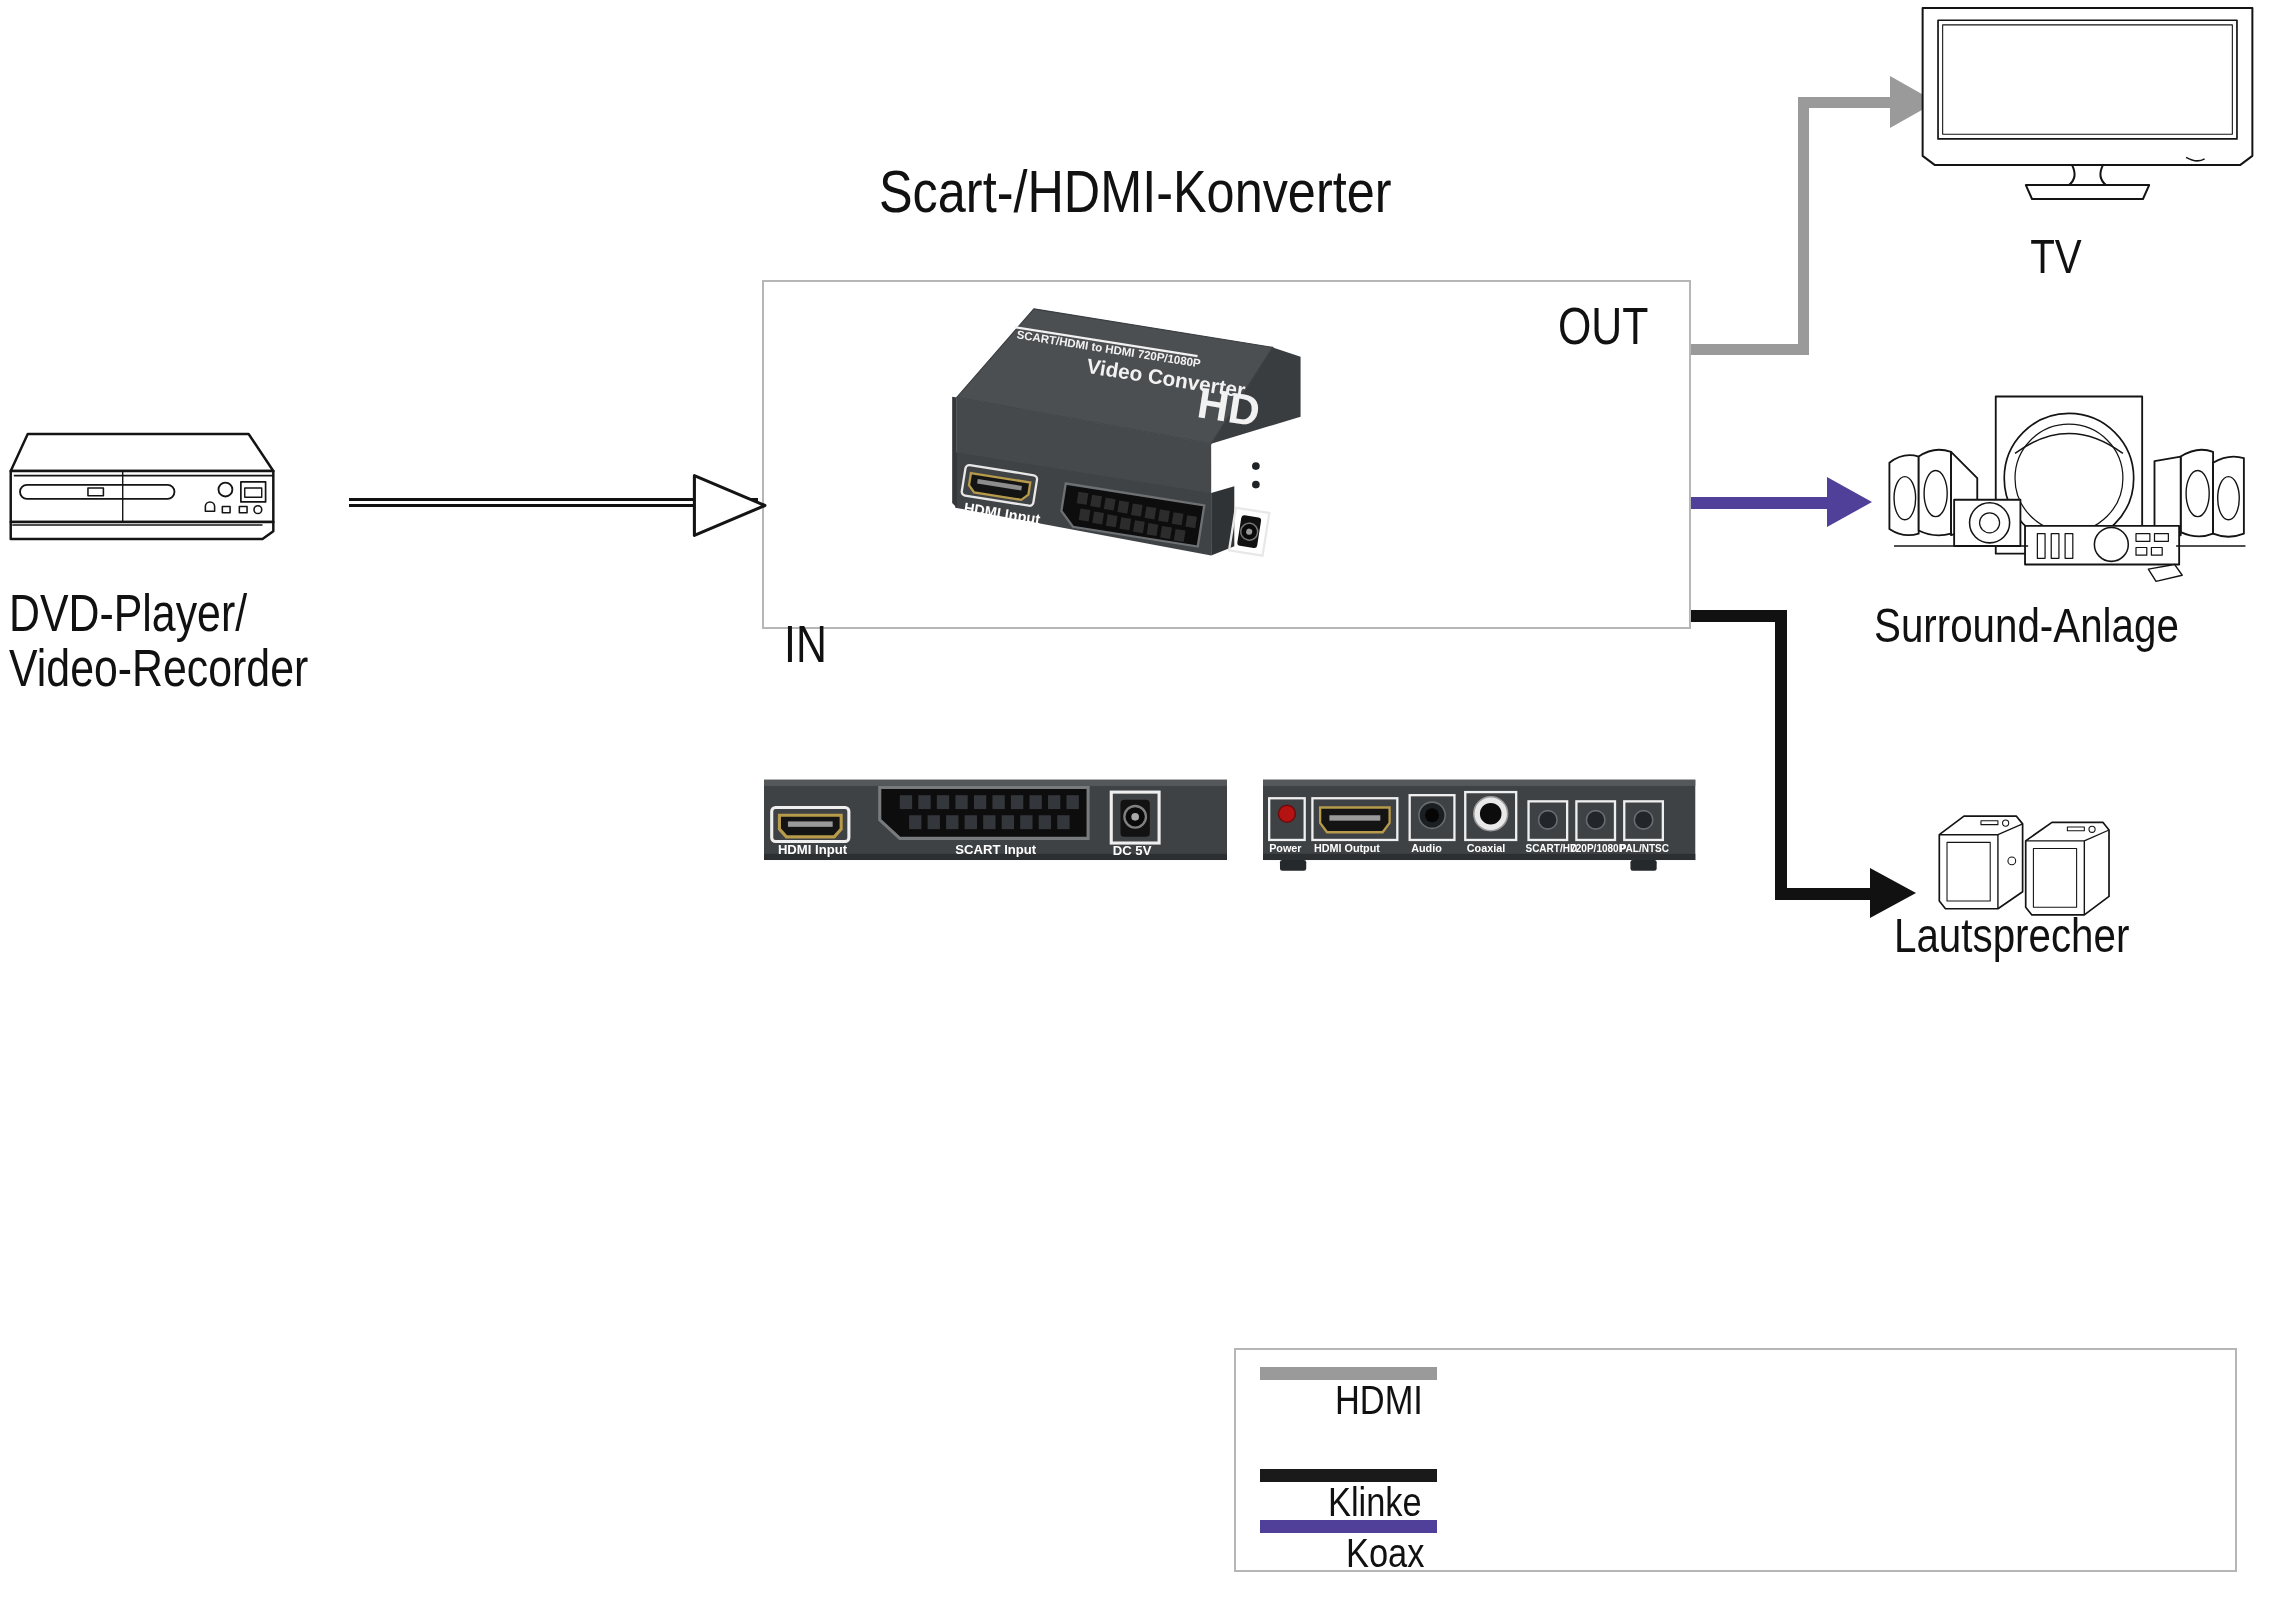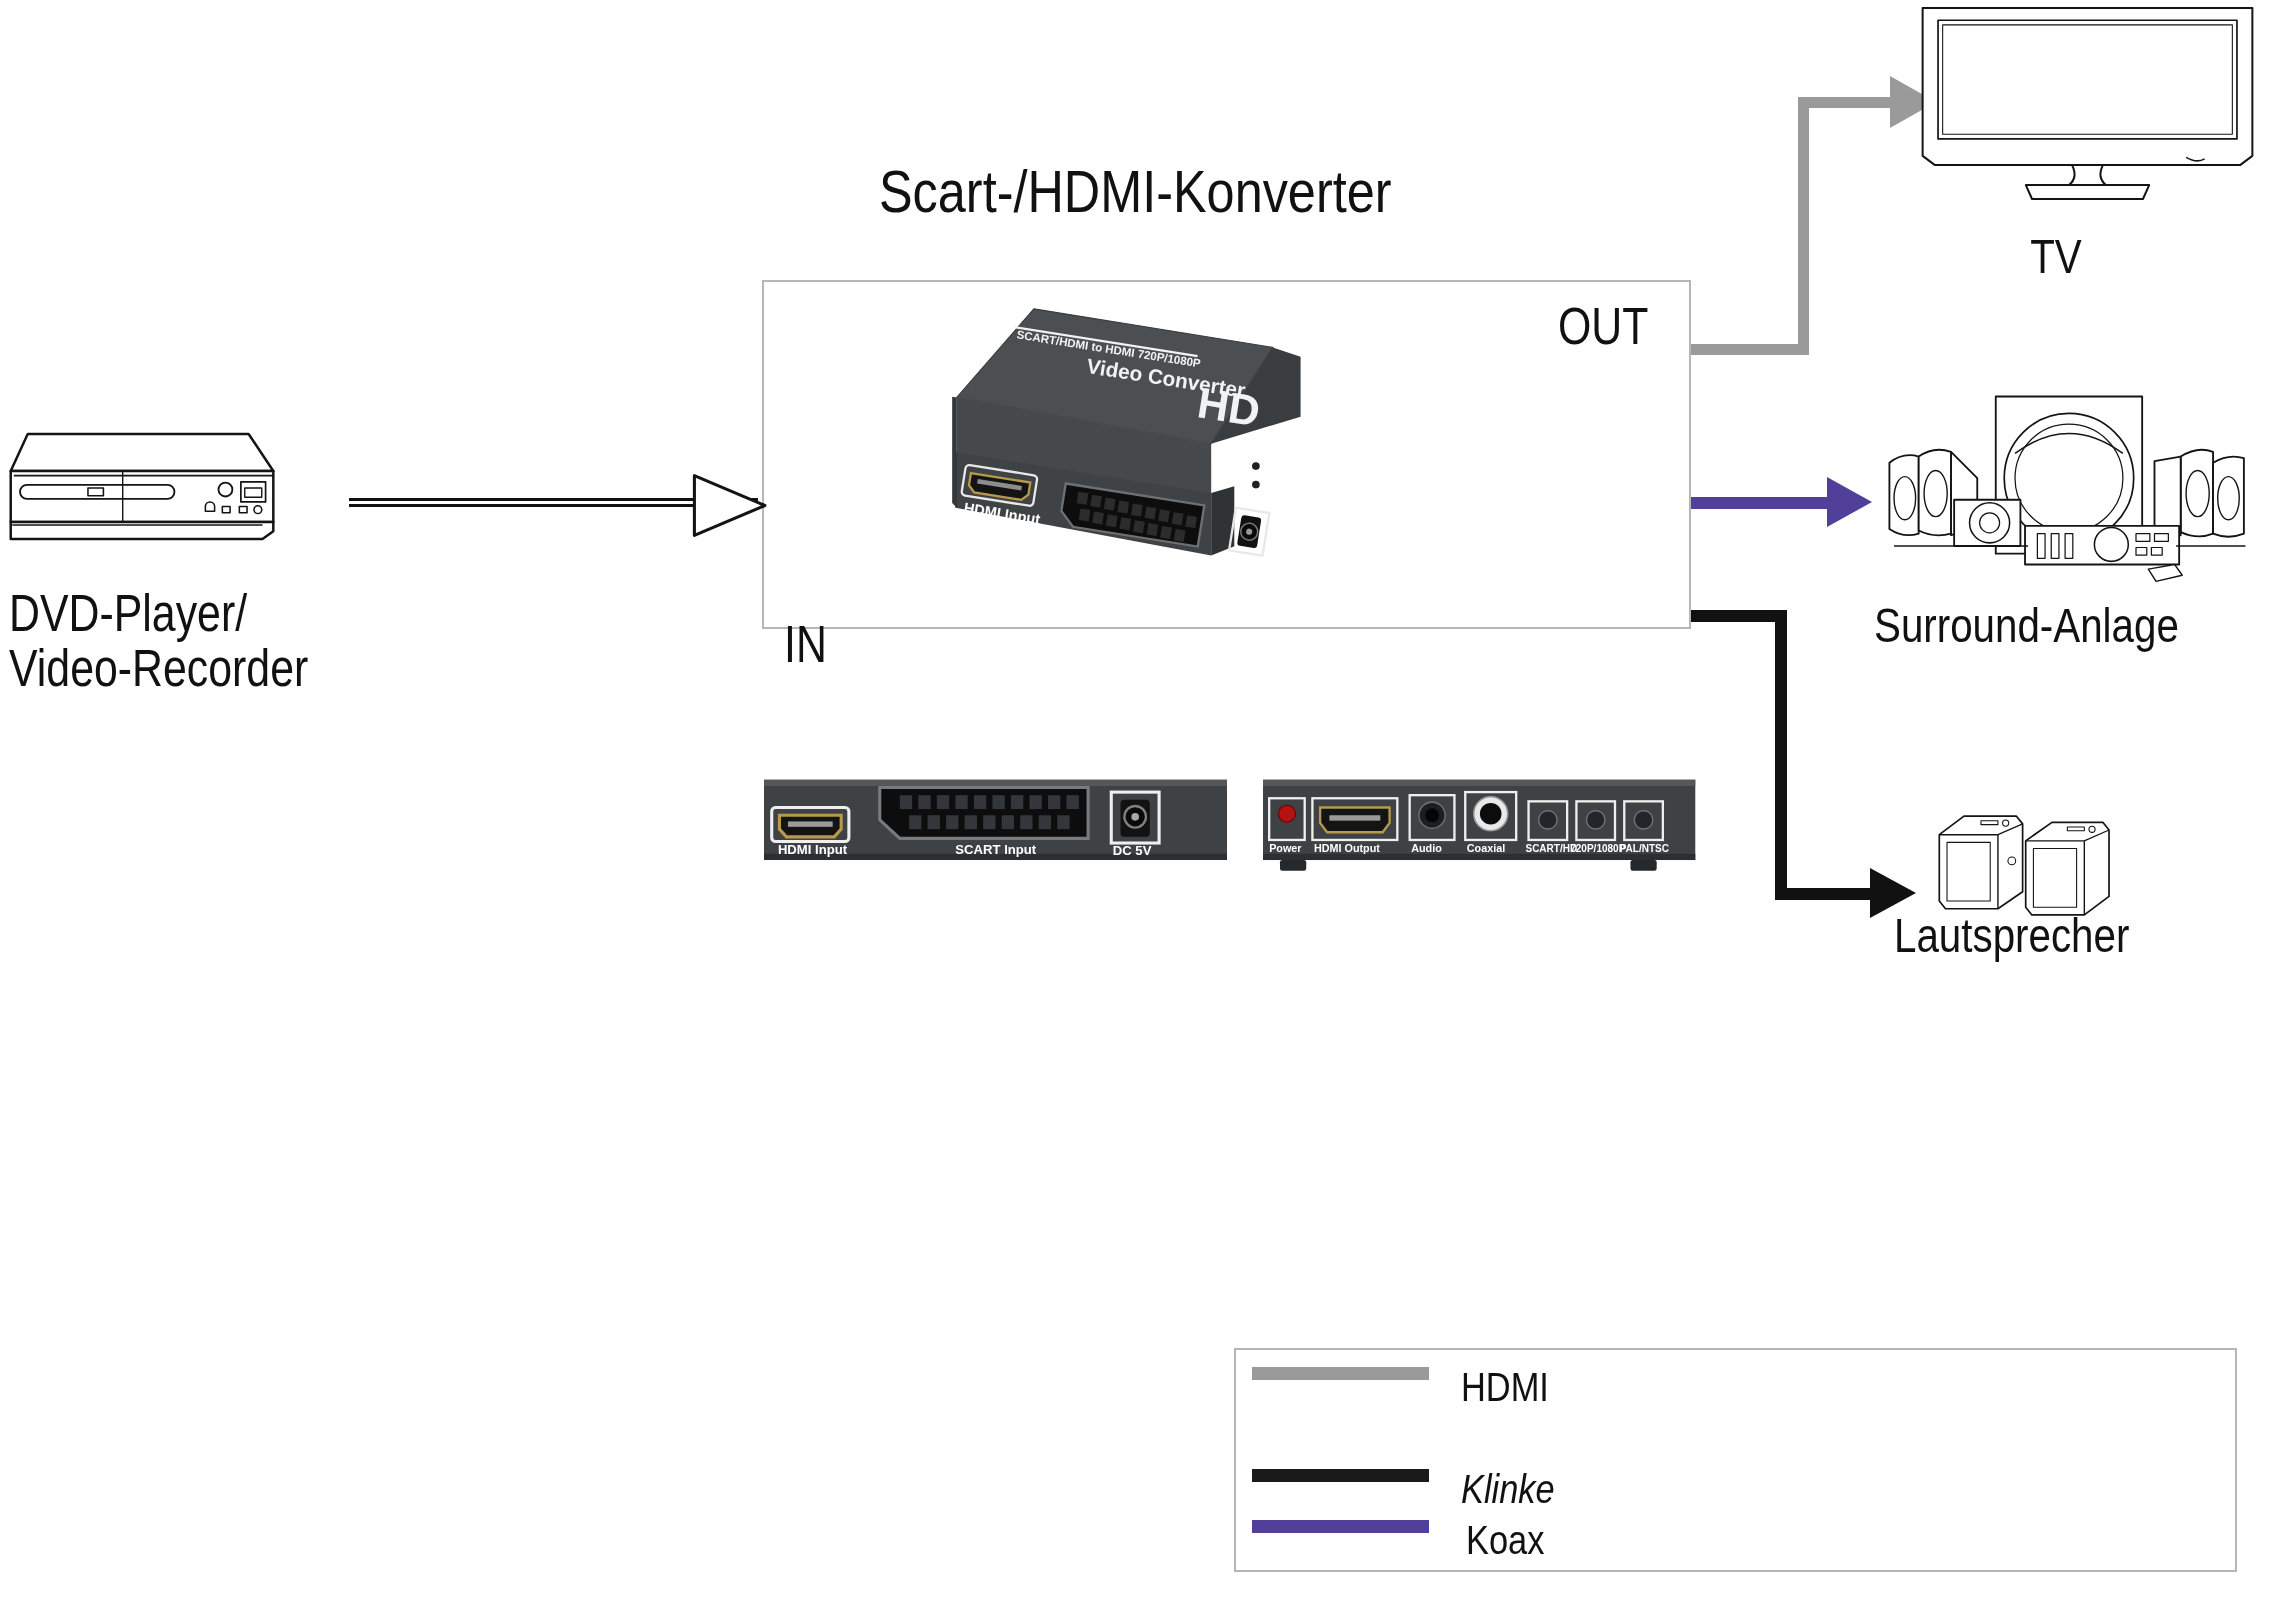--- a/index.html
+++ b/index.html
@@ -116,24 +116,25 @@
     left: 1234px;
     top: 1348px;
     width: 1003px;
     height: 224px;
     border: 2.3px solid #b6b6b6;
     box-sizing: border-box;
     background: #ffffff;
   }
   .legend-row {
     position: absolute;
-    left: 16px;
+    left: 24px;
     height: 43px;
     display: flex;
-    align-items: flex-start;
+    align-items: flex-end;
+    flex-direction: column;
   }
   .legend-swatch {
     width: 177px;
     height: 13px;
     flex: none;
     box-sizing: border-box;
   }
   .legend-text {
     font-size: 40px;
     margin-left: 32px;
@@ -448,21 +449,21 @@
 Video-Recorder</div>
   <div class="lbl" id="tv-label">TV</div>
   <div class="lbl" id="surround-label">Surround-Anlage</div>
   <div class="lbl" id="speaker-label">Lautsprecher</div>
 
   <div class="abs" id="legend-box">
     <div class="legend-row" style="top:17px;">
       <span class="legend-swatch sw-hdmi"></span>
       <span class="legend-text">HDMI</span>
     </div>
-    <div class="legend-row" style="top:119px;font-style:italic;">
+    <div class="legend-row" style="top:119px;">
       <span class="legend-swatch sw-klinke"></span>
       <span class="legend-text">Klinke</span>
     </div>
     <div class="legend-row" style="top:170px;">
       <span class="legend-swatch sw-koax"></span>
       <span class="legend-text" style="margin-left:37px;">Koax</span>
     </div>
   </div>
 
 </div>

